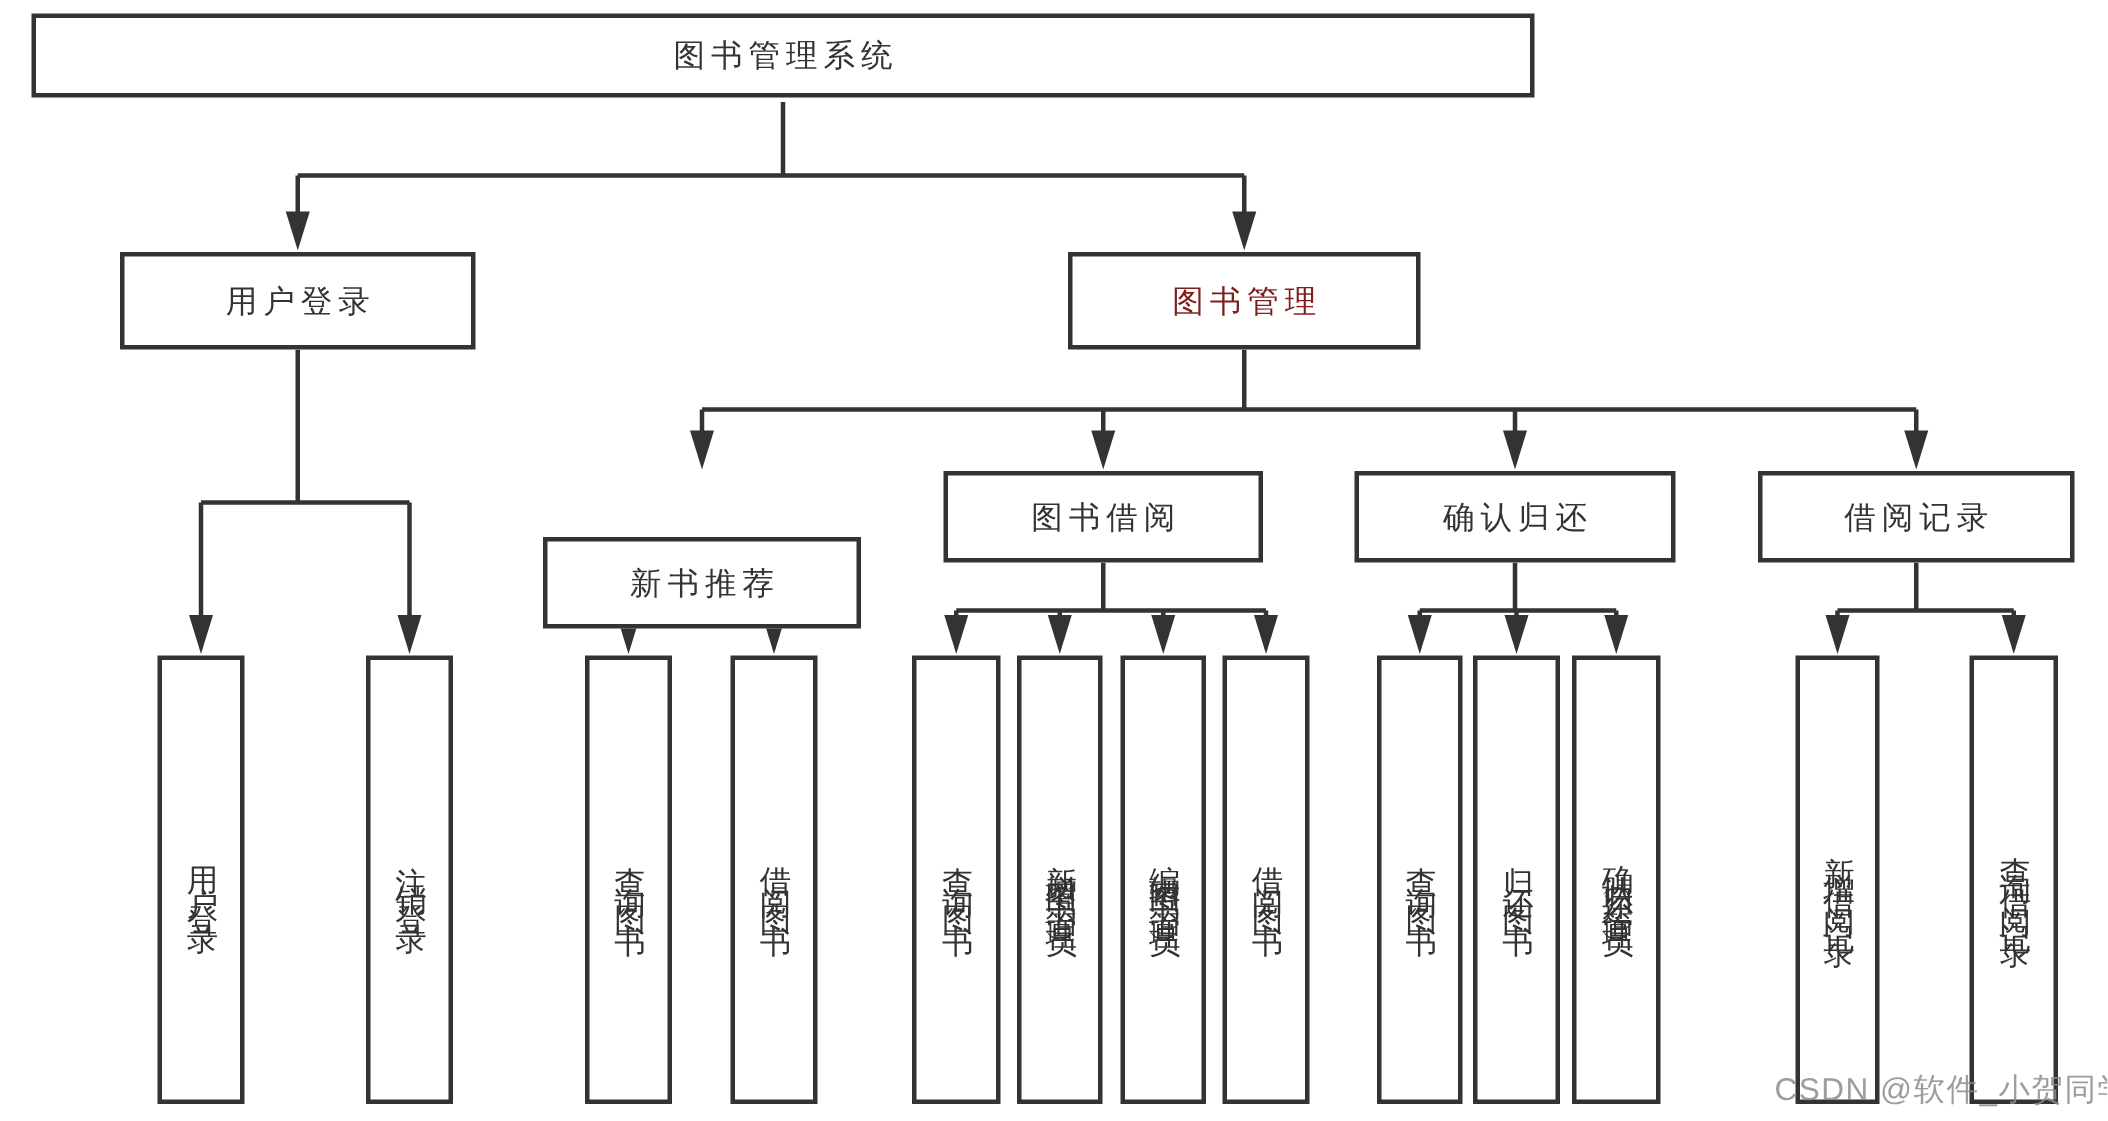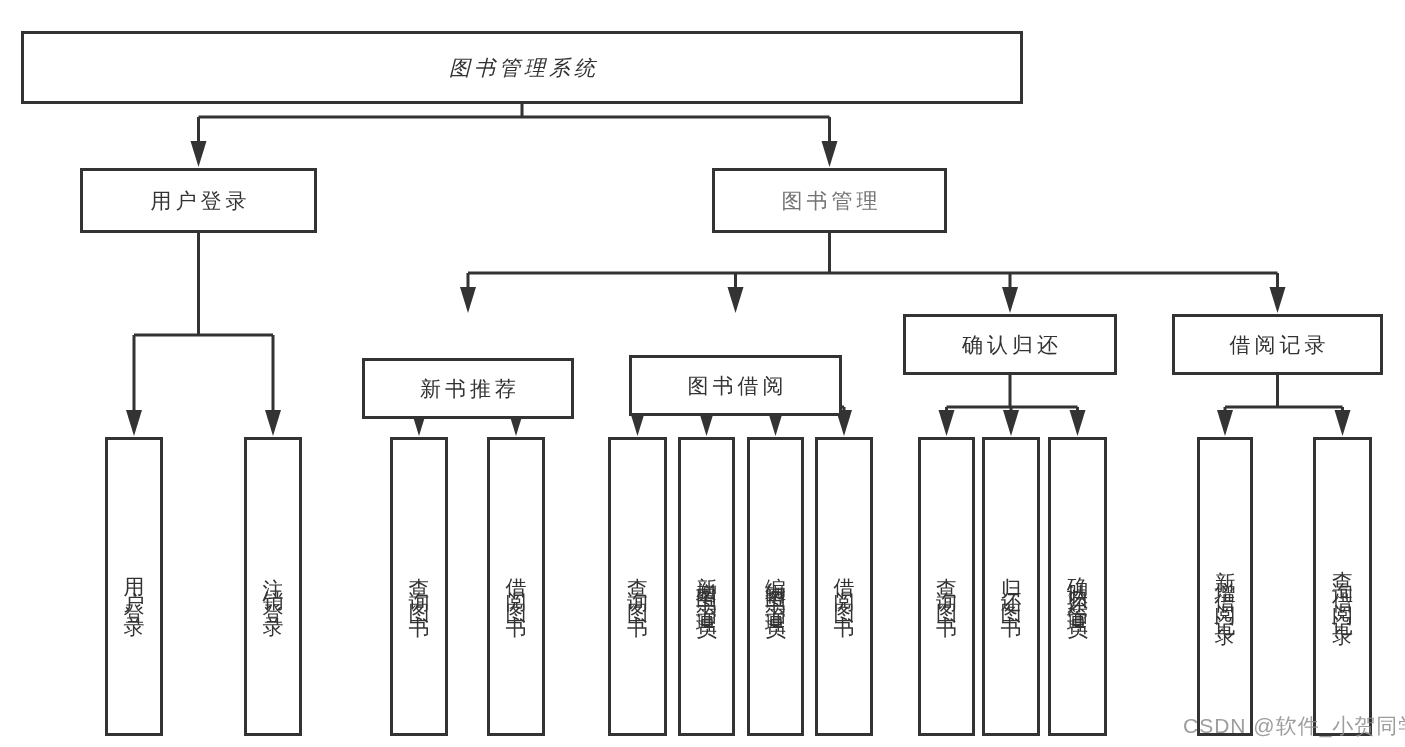--- a/index.html
+++ b/index.html
@@ -89,33 +89,33 @@
         <polygon points="1003,410 1019,410 1011,436" fill="#333333"></polygon>
         <polygon points="1069.5,410 1085.5,410 1077.5,436" fill="#333333"></polygon>
       </g>
       <g>
         <path d="M 1277.5 375 V 407 M 1225 407 H 1342.5 M 1225 407 V 417 M 1342.5 407 V 417" fill="none" stroke="#333333" stroke-width="3"></path>
         <polygon points="1217,410 1233,410 1225,436" fill="#333333"></polygon>
         <polygon points="1334.5,410 1350.5,410 1342.5,436" fill="#333333"></polygon>
       </g>
     </svg>
   <div id="nodes">
-      <div class="node" style="left: 21px; top: 31px; width: 1002px; height: 73px; border-color: rgb(51, 51, 51); font-style: italic;">
+      <div class="node" style="left: 21px; top: 9px; width: 1002px; height: 56px; border-color: rgb(51, 51, 51);">
         <span class="label" style="color: rgb(51, 51, 51);">图书管理系统</span>
       </div>
       <div class="node" style="left: 80px; top: 168px; width: 237px; height: 65px; border-color: rgb(51, 51, 51);">
         <span class="label" style="color: rgb(51, 51, 51);">用户登录</span>
       </div>
       <div class="node" style="left: 712px; top: 168px; width: 235px; height: 65px; border-color: rgb(51, 51, 51);">
-        <span class="label" style="color: #737373;">图书管理</span>
+        <span class="label" style="color: #7f1d1d;">图书管理</span>
       </div>
       <div class="node" style="left: 362px; top: 314px; width: 212px; height: 61px; border-color: rgb(51, 51, 51); margin-top: 44px;">
         <span class="label" style="color: rgb(51, 51, 51);">新书推荐</span>
       </div>
-      <div class="node" style="left: 629px; top: 314px; width: 213px; height: 61px; border-color: rgb(51, 51, 51); margin-top: 41px;">
+      <div class="node" style="left: 629px; top: 314px; width: 213px; height: 61px; border-color: rgb(51, 51, 51);">
         <span class="label" style="color: rgb(51, 51, 51);">图书借阅</span>
       </div>
       <div class="node" style="left: 903px; top: 314px; width: 214px; height: 61px; border-color: rgb(51, 51, 51);">
         <span class="label" style="color: rgb(51, 51, 51);">确认归还</span>
       </div>
       <div class="node" style="left: 1172px; top: 314px; width: 211px; height: 61px; border-color: rgb(51, 51, 51);">
         <span class="label" style="color: rgb(51, 51, 51); font-family: Liberation Serif, serif;">借阅记录</span>
       </div>
       <div class="node vertical" style="left: 105px; top: 437px; width: 58px; height: 299px; border-color: rgb(51, 51, 51);">
         <span class="label" style="color: rgb(51, 51, 51); letter-spacing: 13px;">用户登录</span>

